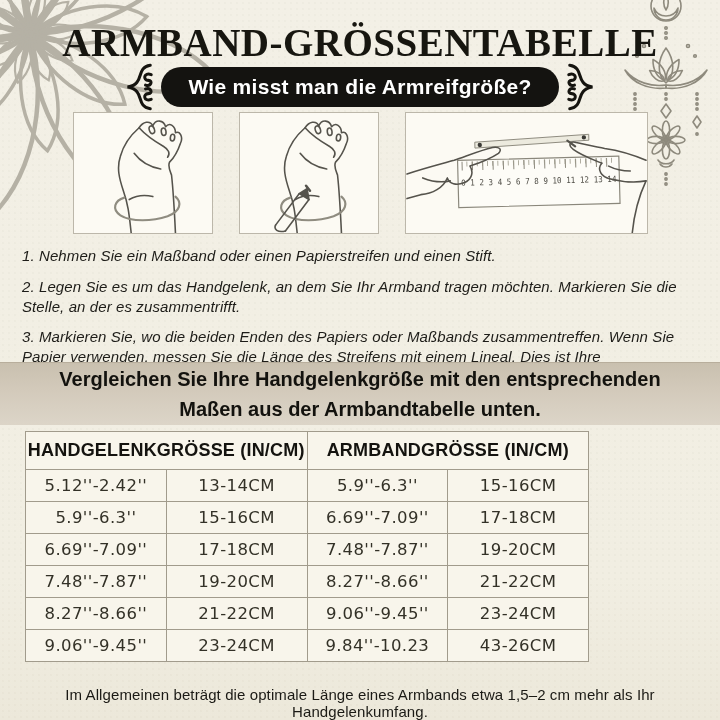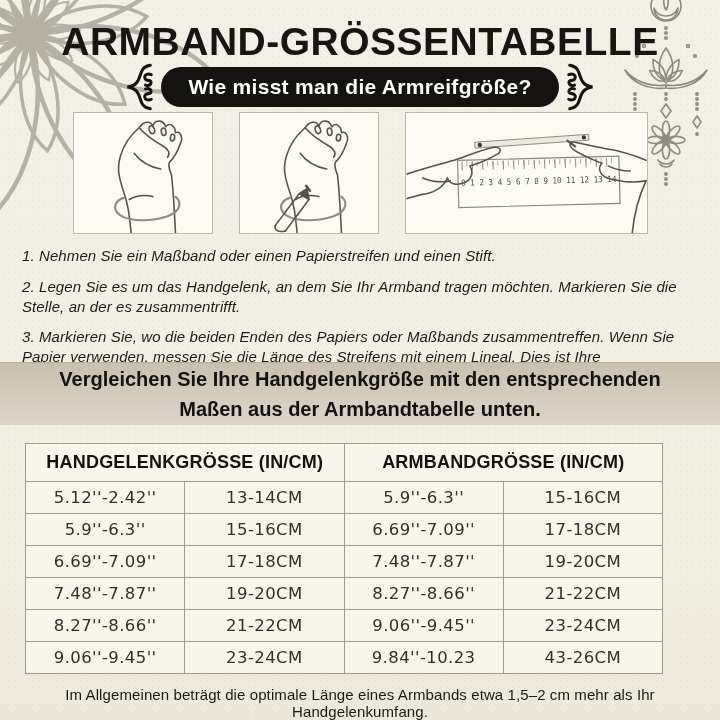--- a/index.html
+++ b/index.html
@@ -17,21 +17,21 @@
       linear-gradient(180deg,#f3f0e6 0%, #f1eee2 80%, #ece8da 100%);
     background-size:6px 6px, 100% 100%;
   }
   
   .decor-mandala{ position:absolute; left:-72px; top:-78px; width:330px; height:330px; }
   .decor-lotus{ position:absolute; left:610px; top:-10px; width:112px; height:200px; }
   
   .title{
     position:absolute; top:20px; left:0; width:100%;
     text-align:center;
-    font-family:Liberation Sans, sans-serif;
+    font-family:Liberation Serif, serif;
     font-size:39px; font-weight:700; letter-spacing:0.5px;
     color:#171610;
   }
   
   .badge-row{
     position:absolute; top:62px; left:0; width:100%;
     display:flex; align-items:center; justify-content:center; gap:6px;
   }
   .flourish{ width:36px; height:50px; }
   .flourish.right{ transform:scaleX(-1); }
@@ -65,21 +65,21 @@
     background:linear-gradient(180deg,#c9c0af 0%, #d3cabb 45%, #dcd5c8 100%);
     border-top:1px solid #b8ae9c;
     display:flex; align-items:center; justify-content:center;
   }
   .band p{
     text-align:center; font-size:20px; font-weight:700; color:#13120e;
     line-height:1.5; max-width:660px;
   }
   
   .size-table{
-    position:absolute; top:443px; left:25px; width:638px;
+    position:absolute; top:431px; left:25px; width:564px;
     border-collapse:collapse; table-layout:fixed;
   }
   .size-table th, .size-table td{
     border:1px solid #a19b8c; background:#f8f5eb;
     text-align:center; vertical-align:middle;
   }
   .size-table th{
     height:38px; font-size:18px; font-weight:700; color:#14130f;
     letter-spacing:0.2px;
   }

